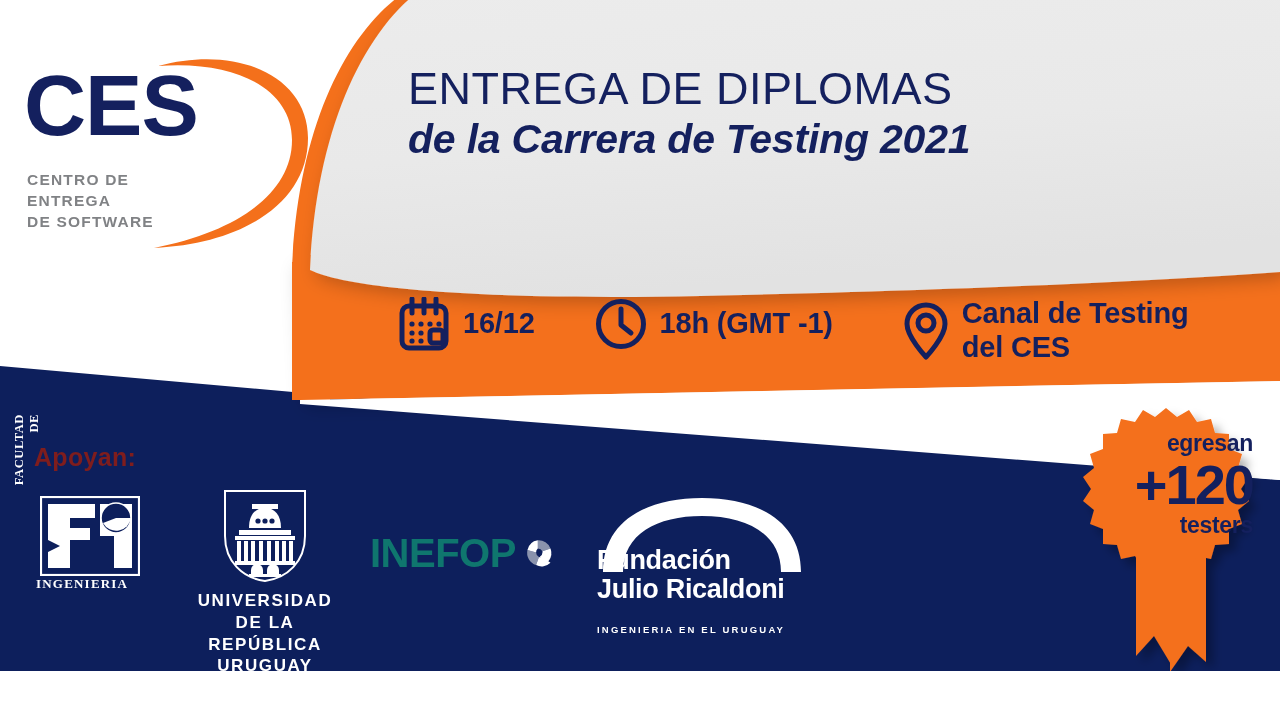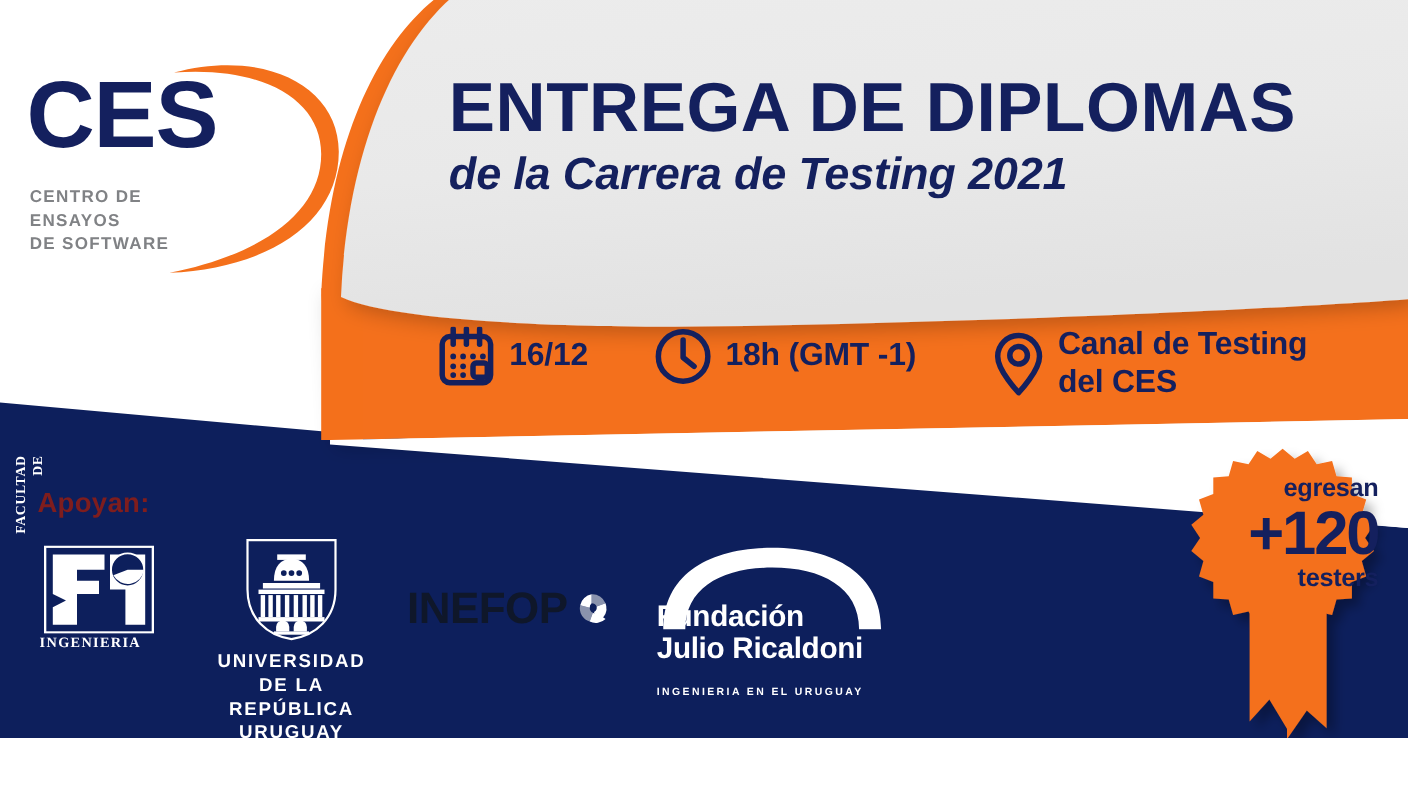--- a/index.html
+++ b/index.html
@@ -27,21 +27,21 @@
     font-size:15.5px;font-weight:bold;letter-spacing:1.2px;
     color:#808285;line-height:1.35;
     font-family:"Liberation Sans", sans-serif;
   }
   #ces-swoosh{position:absolute;left:108px;top:-10px;width:190px;height:200px;}
   #title-block{
     position:absolute;left:408px;top:66px;width:860px;
     color:#14205e;
   }
   #title-main{
-    font-size:63px;font-weight:bold;letter-spacing:0.5px;line-height:1.04;
+    font-size:45px;font-weight:normal;letter-spacing:0.5px;line-height:1.04;
     font-family:"Liberation Sans", sans-serif;
     white-space:nowrap;
   }
   #title-sub{
     font-size:41px;font-weight:bold;font-style:italic;line-height:1.1;
     margin-top:4px;letter-spacing:-0.2px;
     font-family:"Liberation Sans", sans-serif;
     white-space:nowrap;
   }
 
@@ -92,21 +92,21 @@
   #spon-udelar{left:185px;top:0px;width:160px;height:145px;text-align:center;}
   #udelar-text{
     margin-top:6px;color:#ffffff;font-size:17px;font-weight:bold;
     letter-spacing:1.6px;line-height:1.28;
     font-family:"Liberation Sans", sans-serif;
   }
 
   
   #spon-inefop{left:370px;top:35px;width:185px;height:60px;display:flex;align-items:center;}
   #inefop-word{
-    color:#0f172a;font-size:40px;font-weight:bold;letter-spacing:-0.5px;
+    color:#0f766e;font-size:40px;font-weight:bold;letter-spacing:-0.5px;
     font-family:"Liberation Sans", sans-serif;line-height:1;
   }
 
   
   #spon-fjr{left:595px;top:10px;width:215px;height:120px;}
   #fjr-l1,#fjr-l2{
     color:#ffffff;font-size:27px;font-weight:bold;line-height:1.07;
     font-family:"Liberation Sans", sans-serif;letter-spacing:-0.3px;
   }
   #fjr-l3{
@@ -158,21 +158,21 @@
     <path d="M300,400 L1280,381 L1280,480 L300,404 Z" fill="#ffffff"></path>
   </svg>
 
   <div id="ces-logo">
     <svg id="ces-swoosh" viewBox="0 0 190 200" xmlns="http://www.w3.org/2000/svg">
       <path d="M26,14 C108,-8 176,26 176,86 C176,150 112,192 22,196
                C104,180 160,142 160,88 C160,38 106,8 26,14 Z" fill="#f4701b"></path>
     </svg>
     <div id="ces-word">CES</div>
     <div id="ces-sub">
-      <div>CENTRO DE ENSAYOS</div>
+      <div>CENTRO DE ENTREGA</div>
       <div>DE SOFTWARE</div>
     </div>
   </div>
 
   <div id="title-block">
     <div id="title-main">ENTREGA DE DIPLOMAS</div>
     <div id="title-sub">de la Carrera de Testing 2021</div>
   </div>
 
   <div id="info-bar">

